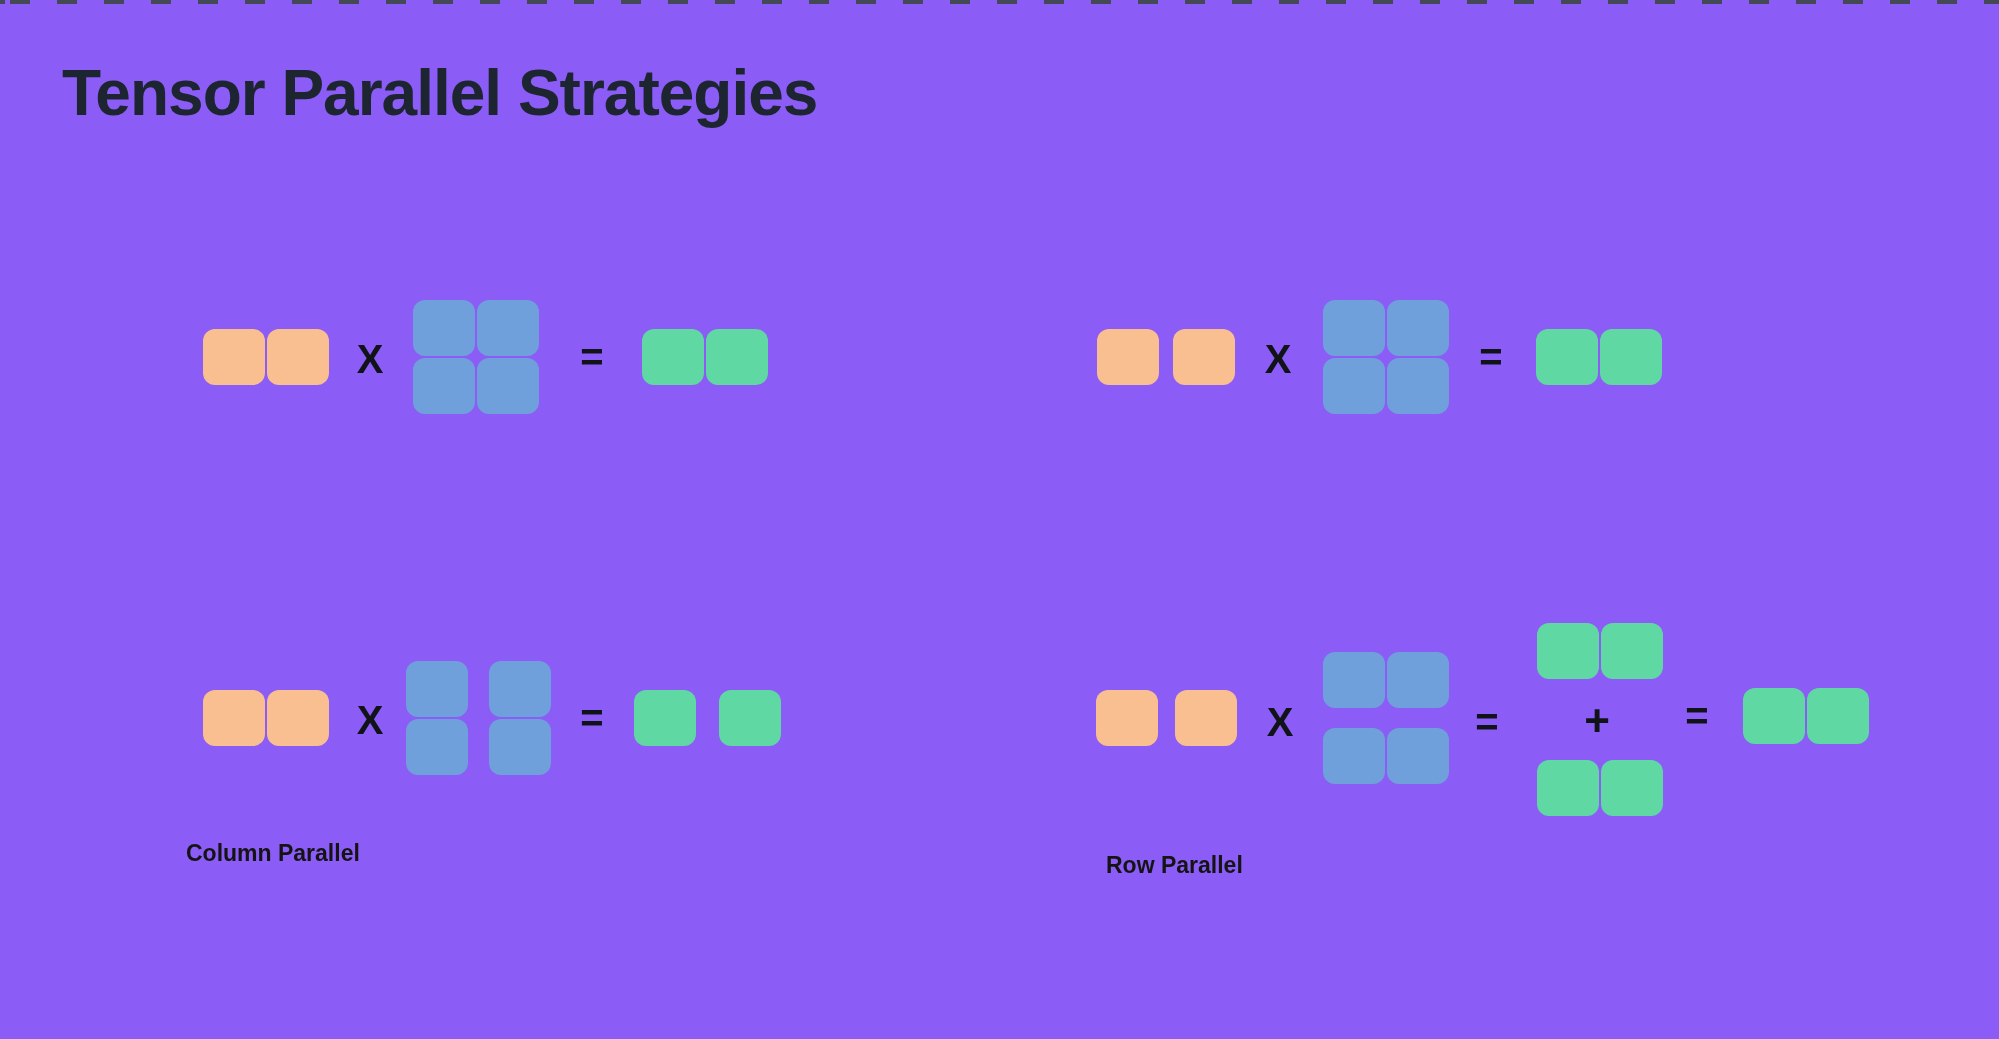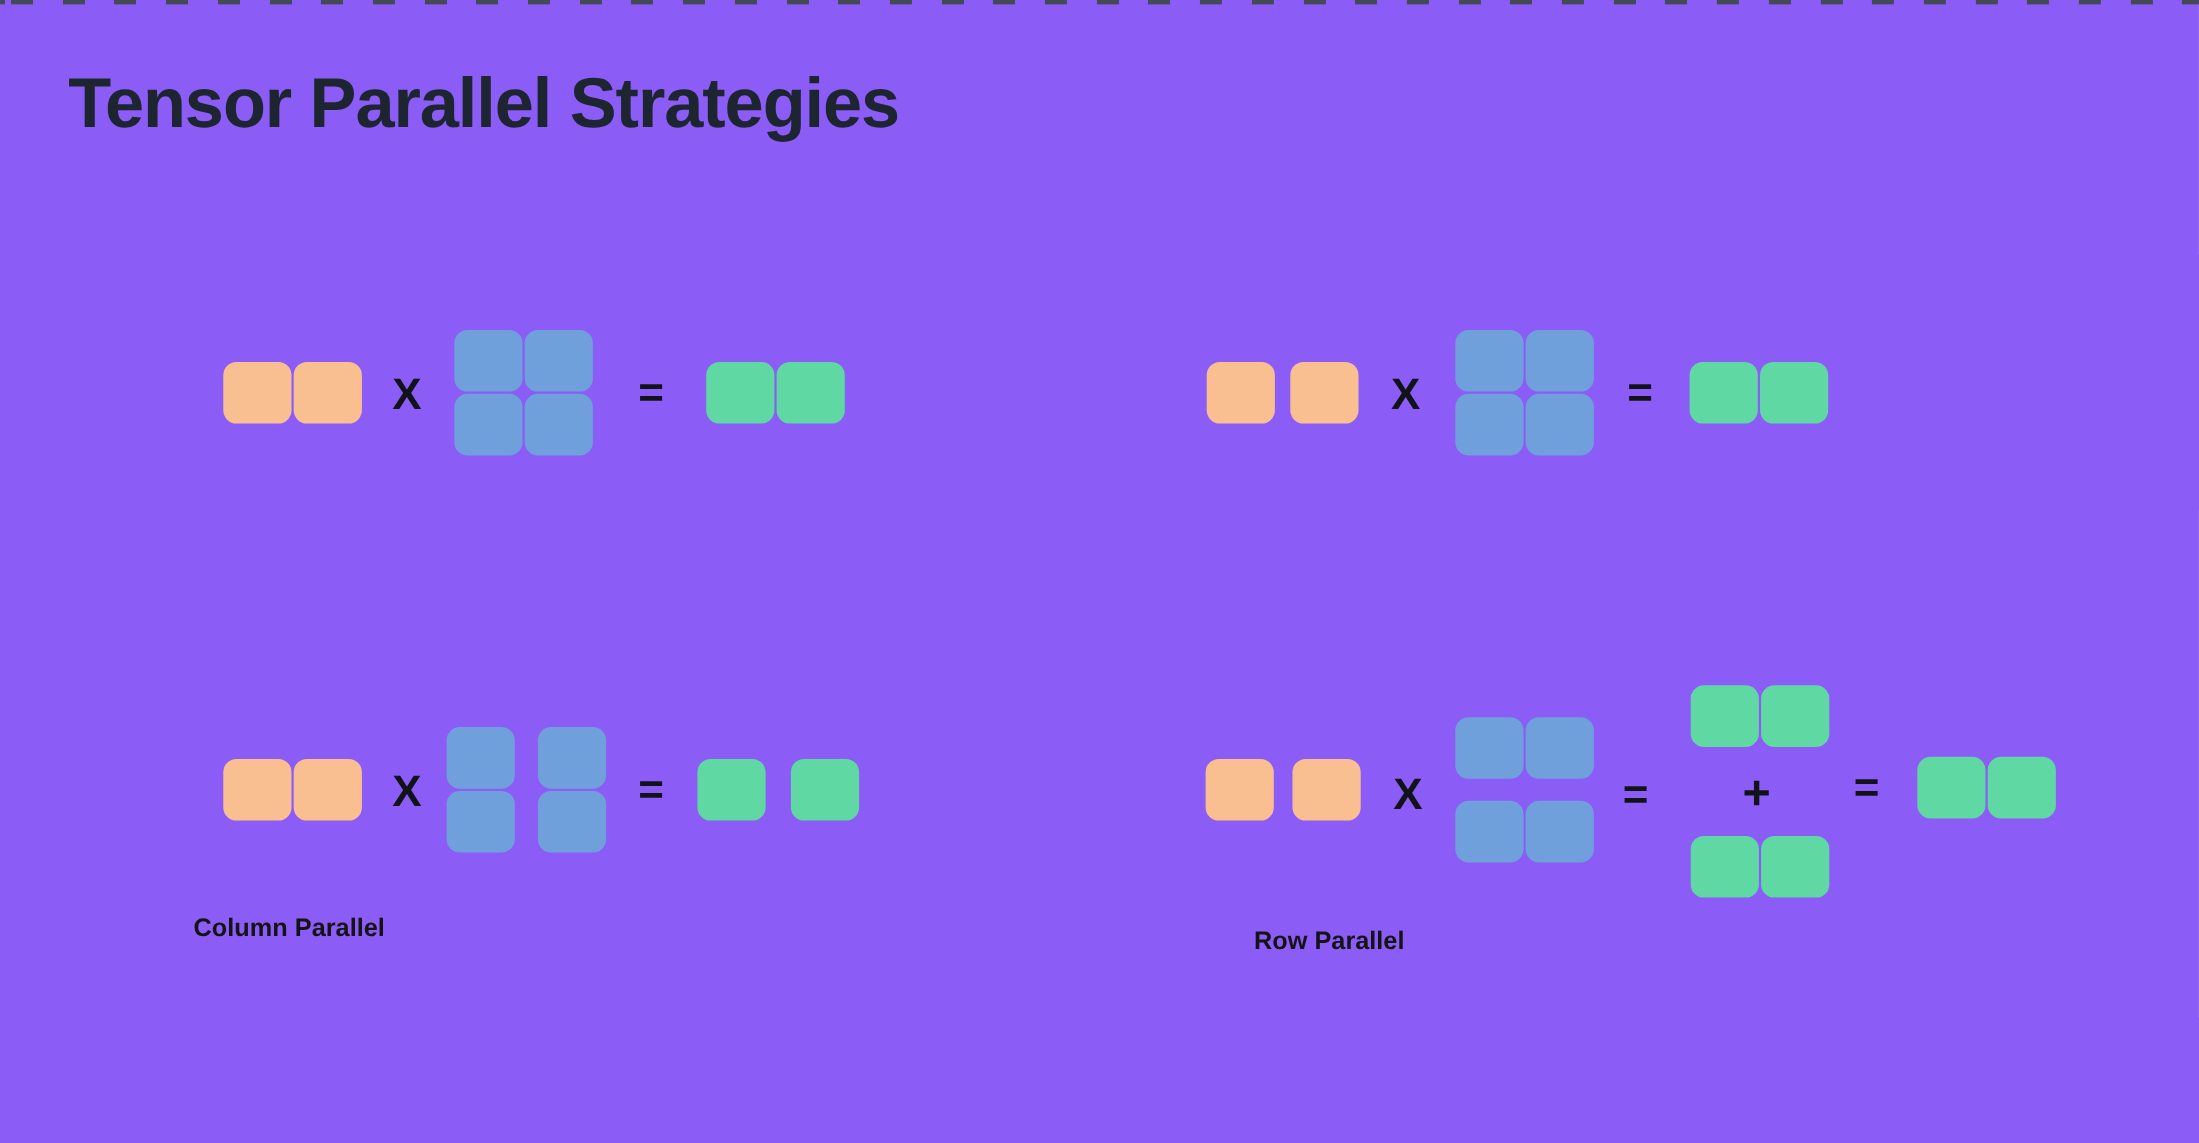--- a/index.html
+++ b/index.html
@@ -81,21 +81,21 @@
     transform: translate(-50%, -50%);
     font-weight: bold;
     font-size: 40px;
     color: #101318;
     line-height: 1;
     white-space: nowrap;
   }
   .op.plus { font-size: 44px; }
   .diagram-label {
     position: absolute;
-    margin: 4px;
+    margin: 14px;
     font-size: 23px;
     font-weight: bold;
     color: #141414;
   }
 </style>
 </head>
 <body>
 
 <div class="canvas">
 
@@ -182,15 +182,15 @@
   <span class="op plus" style="left:1597px; top:721px;">+</span>
   <div class="pair" style="left:1537px; top:760px;">
     <div class="cell green"></div>
     <div class="cell green"></div>
   </div>
   <span class="op" style="left:1697px; top:716px;">=</span>
   <div class="pair" style="left:1743px; top:688px;">
     <div class="cell green"></div>
     <div class="cell green"></div>
   </div>
-  <p class="diagram-label" style="left:1136px; top:838px;">Row Parallel</p>
+  <p class="diagram-label" style="left:1092px; top:838px;">Row Parallel</p>
 
 </div>
 
 </body></html>

